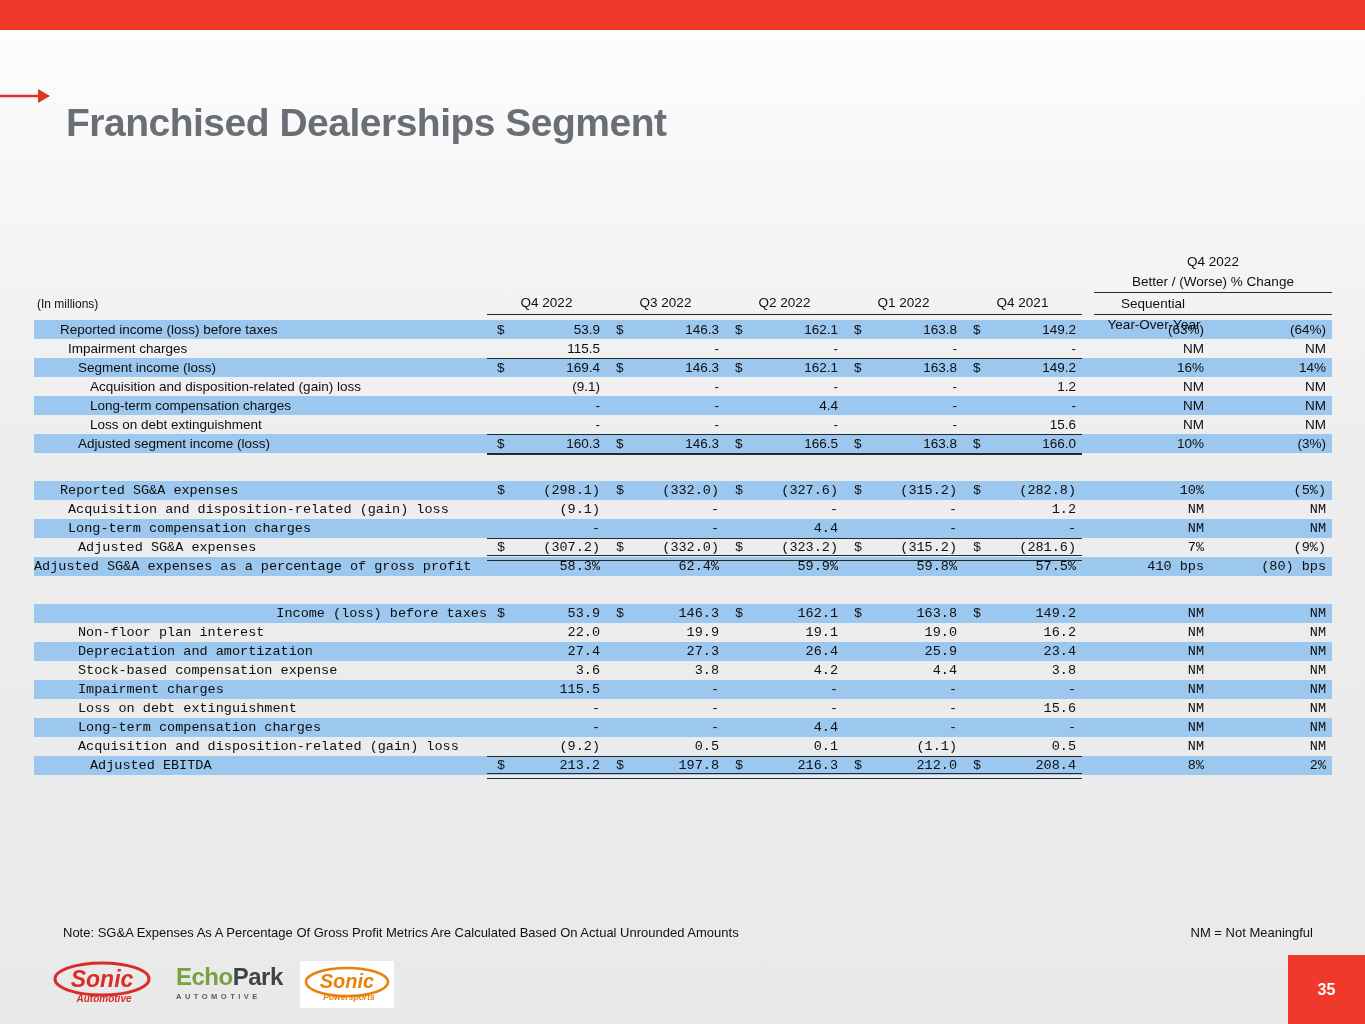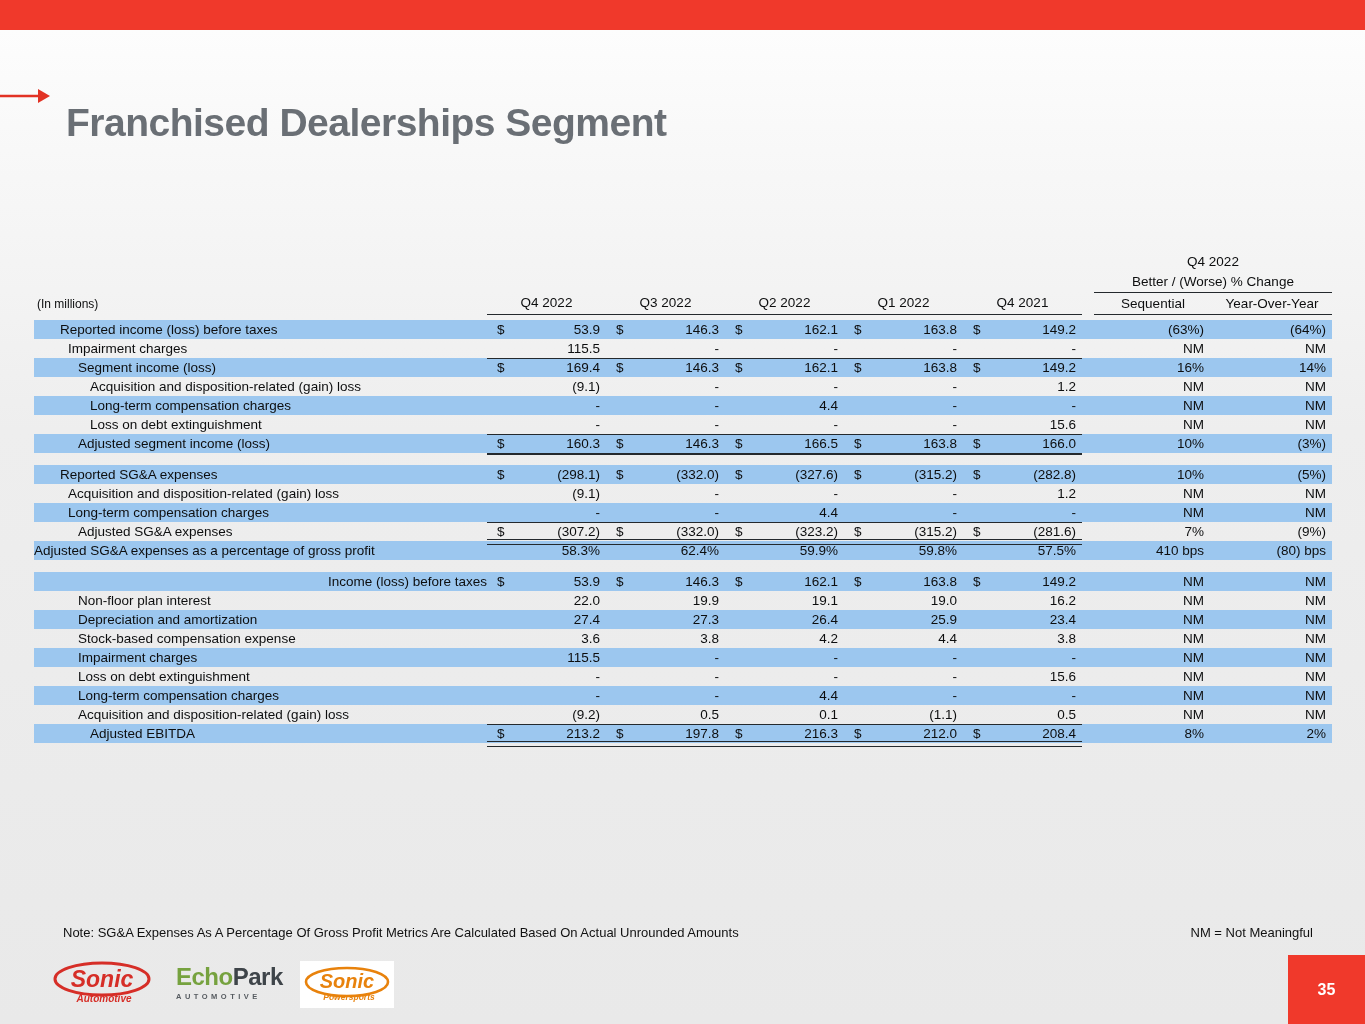--- a/index.html
+++ b/index.html
@@ -24,27 +24,27 @@
   
   .table-wrap{position:absolute;left:34px;top:248px;width:1298px;font-size:13.5px;color:#0d0e0f;}
   .thead{position:relative;height:67px;}
   .units{position:absolute;left:3px;bottom:4px;font-size:12px;}
   .qheads{position:absolute;left:453px;bottom:0;width:595px;display:flex;height:22px;
     border-bottom:1.4px solid var(--line-dark);}
   .qheads .qh{width:119px;text-align:center;line-height:20px;}
   .chhead{position:absolute;left:1060px;bottom:0;width:238px;}
   .ch1{height:20px;text-align:center;line-height:20px;}
   .ch2{height:21px;text-align:center;line-height:20px;border-bottom:1.4px solid var(--line-dark);}
-  .ch3{height:22px;display:flex;border-bottom:1.4px solid var(--line-dark);}
+  .ch3{height:22px;display:flex;border-bottom:1.4px solid var(--line-dark);flex-direction:column;}
   .ch3 .cc{text-align:center;line-height:21px;}
   .ch3 .cc:nth-child(1){width:118px;}
   .ch3 .cc:nth-child(2){width:120px;}
 
   #table-body{margin-top:5px;}
-  .section + .section{margin-top:12px;}
+  .section + .section{margin-top:28px;font-family:Liberation Mono, monospace;}
   .trow{display:flex;height:19px;line-height:19px;}
   .trow.blue{background:var(--row-blue);}
   .rlabel{width:453px;white-space:nowrap;}
   .rvalues{width:595px;display:flex;position:relative;}
   .vcell{width:119px;display:flex;justify-content:space-between;}
   .vcell .dollar{padding-left:10px;}
   .vcell .num{padding-right:6px;}
   .rspacer{width:12px;}
   .rseq{width:118px;text-align:right;padding-right:8px;}
   .ryoy{width:120px;text-align:right;padding-right:6px;}

